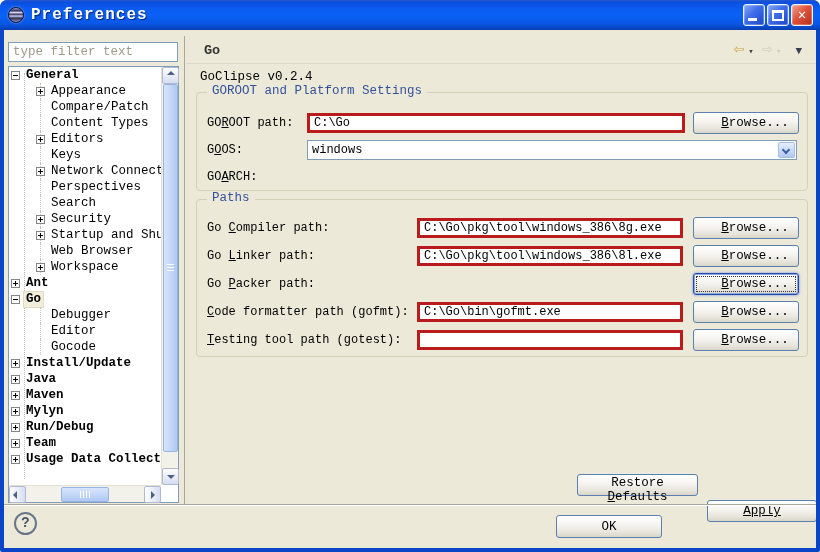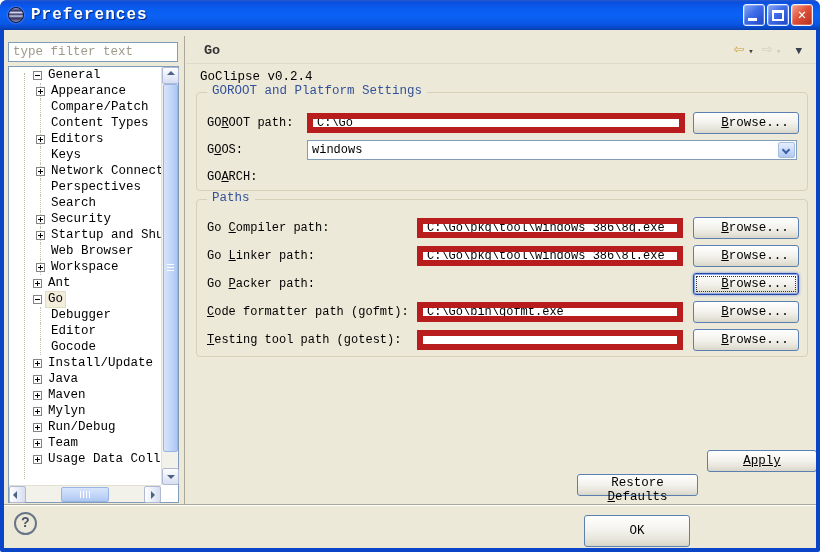--- a/index.html
+++ b/index.html
@@ -32,21 +32,21 @@
   
   .filter{position:absolute;left:4px;top:12px;width:170px;height:20px;border:1px solid #7f9db9;
     background:#fff;font-size:12.5px;padding:1px 4px;color:#000;}
   .filter::placeholder{color:#9d9a88;}
 
   
   .tree-panel{position:absolute;left:4px;top:36px;width:171px;height:437px;background:#fff;border:1px solid #7f9db9;}
   .tree-rows{position:absolute;left:0;top:0;right:17px;bottom:17px;overflow:hidden;}
   .tree-rows::before{content:"";position:absolute;left:15px;top:6px;bottom:6px;border-left:1px dotted #b9b9a9;}
   .trow{position:relative;display:flex;align-items:center;height:16px;white-space:nowrap;}
-  .trow.d0{padding-left:24px;}
+  .trow.d0{padding-left:2px;font-weight:bold;}
   .trow.d1{padding-left:27px;}
   .trow.d1::before{content:"";position:absolute;left:31px;top:0;bottom:0;border-left:1px dotted #c4c4b4;}
   .trow.d1 .exp{z-index:1;}
   .exp{flex:0 0 9px;width:9px;height:9px;border:1px solid #848484;background:#fff;position:relative;margin-right:4px;}
   .exp::before{content:"";position:absolute;left:1px;right:1px;top:3px;height:1px;background:#000;}
   .exp.plus::after{content:"";position:absolute;top:1px;bottom:1px;left:3px;width:1px;background:#000;}
   .exp.hiddenbox{visibility:hidden;}
   .tlabel{font-size:12.5px;color:#000;padding:0 2px;line-height:15px;}
   .trow.sel .tlabel{background:#f2eedb;outline:1px solid #e3ddc0;}
 
@@ -85,45 +85,45 @@
 
   .version{position:absolute;left:196px;top:40px;font-size:12.5px;color:#000;}
 
   
   .group{position:absolute;left:192px;width:612px;border:1px solid #d5d0b8;border-radius:4px;}
   #group0{top:62px;height:99px;}
   #group1{top:169px;height:158px;}
   .group-title{position:absolute;top:-9px;left:10px;background:#ece9d8;padding:0 5px;font-size:12.5px;color:#33519b;}
   .row{position:absolute;left:0;right:0;height:22px;}
   .lbl{position:absolute;left:10px;top:4px;font-size:12px;color:#000;white-space:nowrap;}
-  .xpinput{position:absolute;top:1px;height:20px;border:6px solid #b91c1c;background:#fff;font-size:12px;padding:1px 4px;color:#000;}
+  .xpinput{position:absolute;top:1px;height:20px;border:3px solid #b91c1c;background:#fff;font-size:12px;padding:1px 4px;color:#000;}
   .g0 .xpinput{left:110px;width:378px;}
   .g1 .xpinput{left:220px;width:266px;}
   .combo{position:absolute;left:110px;width:490px;top:1px;height:20px;border:1px solid #7f9db9;background:#fff;}
   .cval{position:absolute;left:4px;top:2px;font-size:12px;}
   .cbtn{position:absolute;right:1px;top:1px;bottom:1px;width:17px;
     background:linear-gradient(180deg,#e4eefd 0%,#cbdcf9 50%,#b0c8f2 100%);border:1px solid #a8bede;border-radius:2px;}
   .chev{position:absolute;left:4px;top:4px;width:6px;height:6px;border-right:2px solid #3c5fa8;border-bottom:2px solid #3c5fa8;transform:rotate(45deg);}
 
   
   .xpbtn{height:22px;border:1px solid #5c7fb2;border-radius:3px;font-size:12.5px;color:#000;cursor:default;
     background:linear-gradient(180deg,#ffffff 0%,#f4f3ee 45%,#e6e4da 80%,#d8d6c8 100%);
     box-shadow:inset 0 1px 0 #fff;}
   .browse{position:absolute;left:496px;top:0;width:106px;padding-left:24px;}
   .browse.focused{border:1px solid #2848a8;outline:1px dotted #333;outline-offset:-4px;box-shadow:0 0 0 1px #8aa8e8 inset,0 0 3px #6f92e0;}
 
   .btn-restore{position:absolute;left:573px;top:444px;width:121px;}
-  .btn-apply{position:absolute;left:703px;top:420px;width:110px;text-decoration:underline;}
+  .btn-apply{position:absolute;left:703px;top:470px;width:110px;text-decoration:underline;}
 
   .separator{position:absolute;left:0;right:0;top:474px;height:2px;border-top:1px solid #aca899;border-bottom:1px solid #fff;}
 
   .help-btn{position:absolute;left:10px;top:482px;width:23px;height:23px;border-radius:50%;border:2px solid #68758a;
     background:transparent;color:#4a5568;font-size:14px;font-weight:bold;text-align:center;line-height:19px;padding:0;}
 
-  .btn-ok{position:absolute;left:580px;top:485px;width:106px;height:32px;}
+  .btn-ok{position:absolute;left:552px;top:485px;width:106px;height:23px;}
   .btn-cancel{position:absolute;left:693px;top:485px;width:110px;height:23px;}
 </style>
 </head>
 <body>
 
 <div class="window">
 
   <div class="titlebar">
     <span class="app-icon"></span>
     <span class="title-text">Preferences</span>

